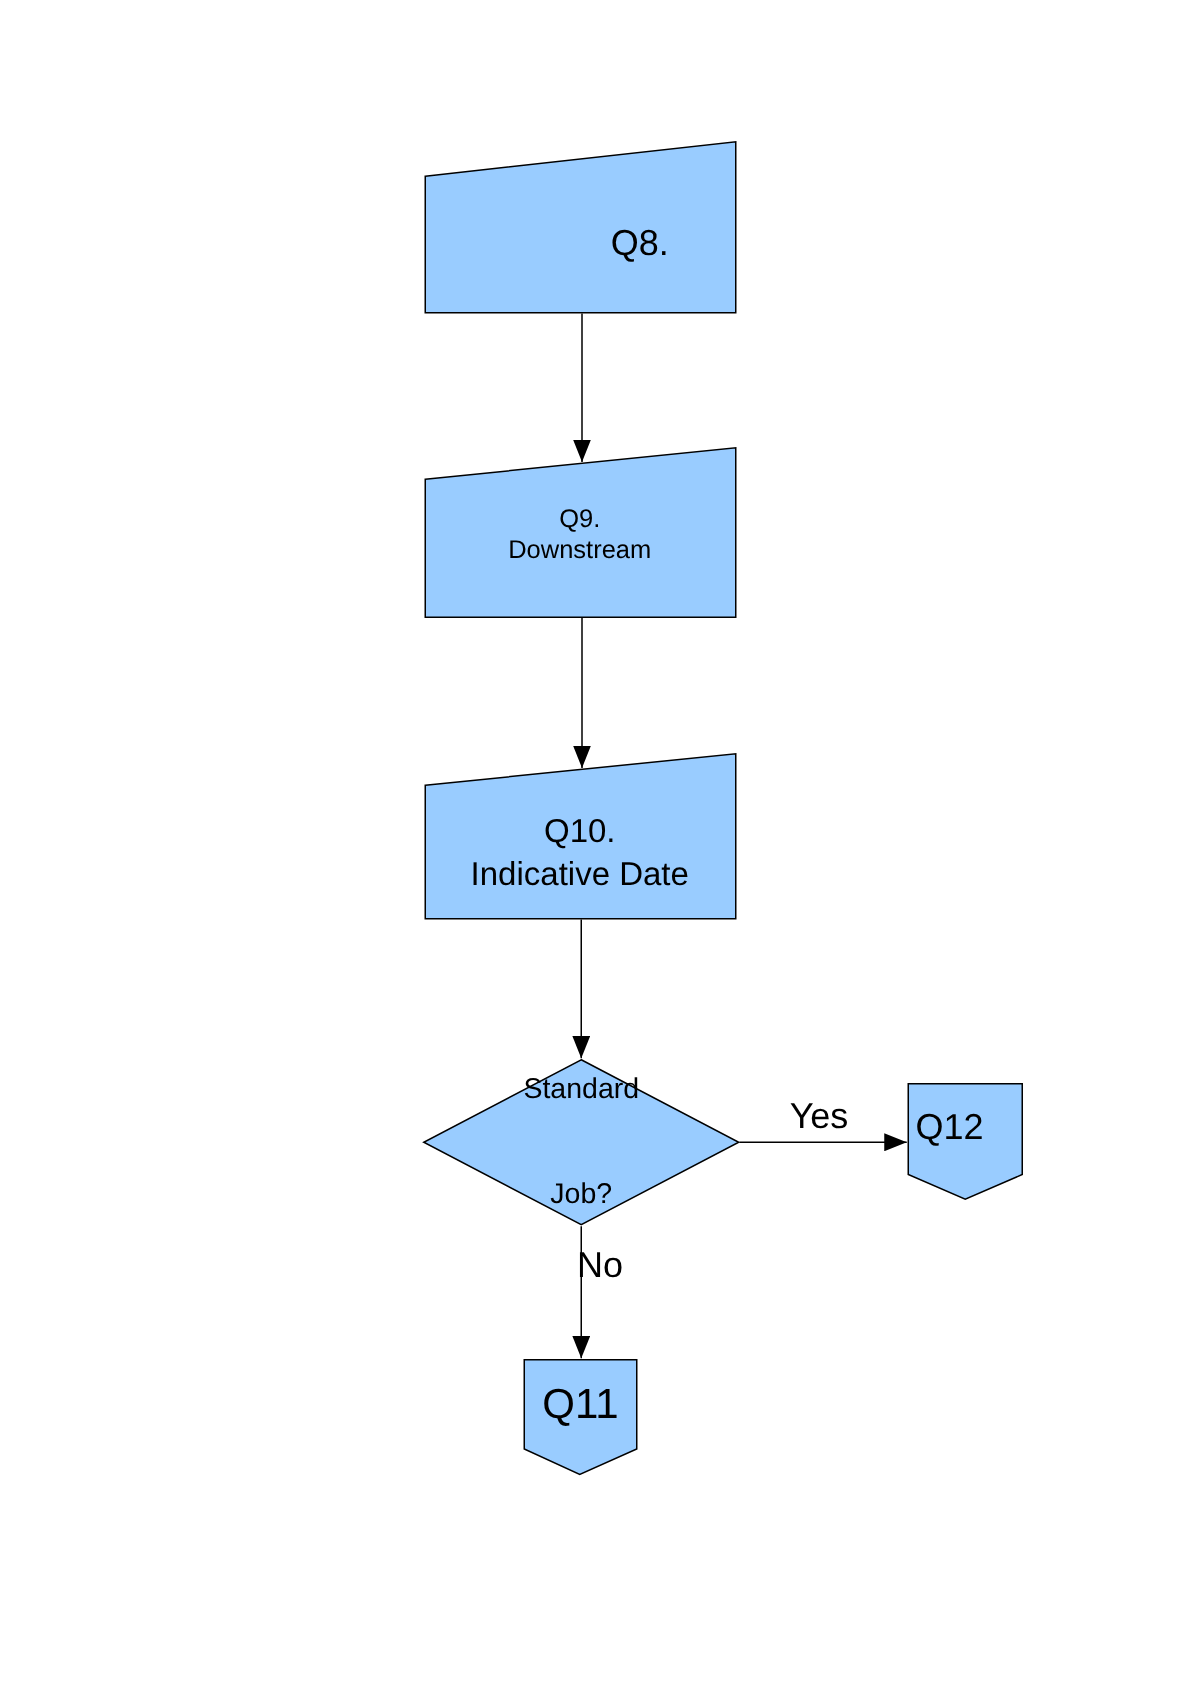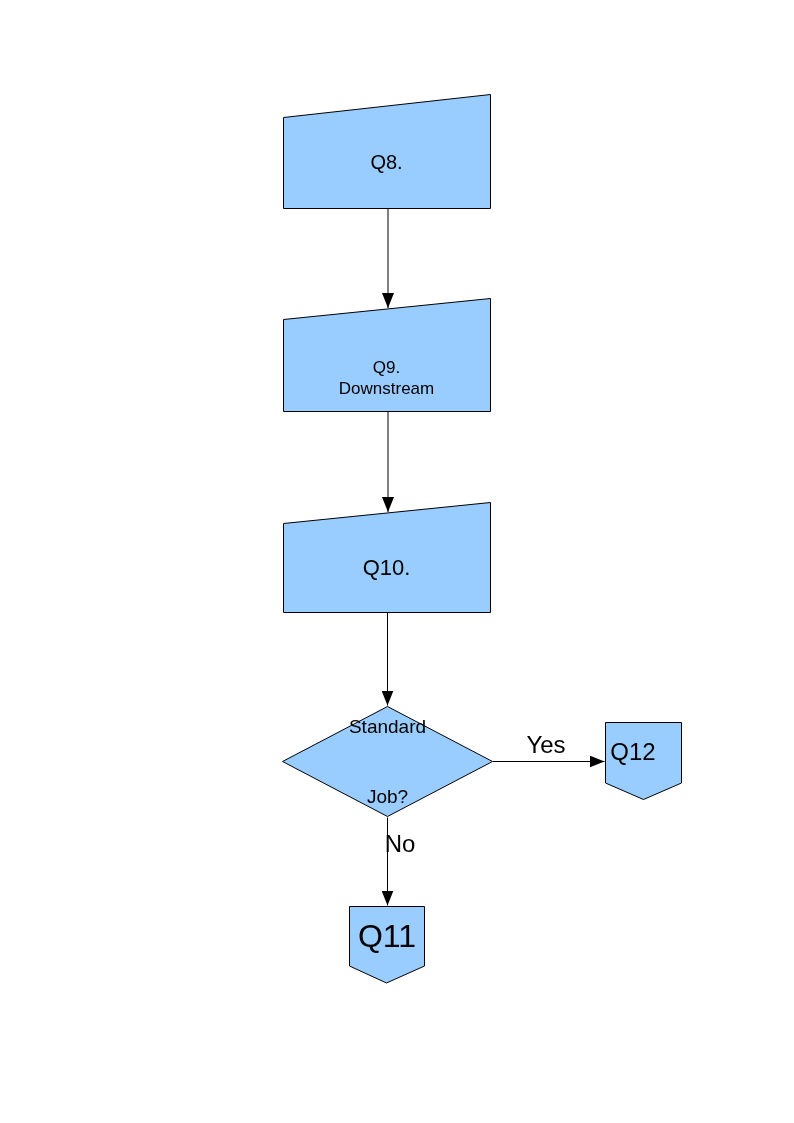--- a/index.html
+++ b/index.html
@@ -40,26 +40,26 @@
     display: flex;
     flex-direction: column;
     align-items: center;
     justify-content: center;
     text-align: center;
     color: var(--text-color, #000000);
     white-space: nowrap;
   }
   .label .line { display: block; }
 
-  .label-q8       { left: 283px; top: 117px; width: 207px; height: 91px;  font-size: 20px; line-height: 29px; }
-  .label-q9       { left: 283px; top: 332px; width: 207px; height: 92px;  font-size: 17px; line-height: 21px; }
+  .label-q8       { left: 283px; top: 117px; width: 207px; height: 91px;  font-size: 24px; line-height: 29px; padding-left: 40px; }
+  .label-q9       { left: 283px; top: 310px; width: 207px; height: 92px;  font-size: 17px; line-height: 21px; }
   .label-q10      { left: 283px; top: 523px; width: 207px; height: 89px;  font-size: 22px; line-height: 29px; }
   .label-decision { left: 282px; top: 706px; width: 211px; height: 111px; font-size: 19px; line-height: 23px; gap: 47px; }
   .label-q12      { left: 605px; top: 723px; width: 56px;  height: 58px;  font-size: 24px; line-height: 24px; }
-  .label-q11      { left: 349px; top: 906px; width: 76px;  height: 59px;  font-size: 32px; line-height: 24px; text-align: center; }
+  .label-q11      { left: 349px; top: 906px; width: 76px;  height: 59px;  font-size: 28px; line-height: 24px; text-align: center; }
   .label-yes      { left: 506px; top: 733px; width: 80px;  height: 24px;  font-size: 24px; line-height: 24px; }
   .label-no       { left: 382px; top: 832px; width: 36px;  height: 24px;  font-size: 24px; line-height: 24px; }
 </style>
 </head>
 <body>
 
 <div class="page">
 
   <svg class="diagram-svg" width="794" height="1123" viewBox="0 0 794 1123">
     <defs>
@@ -86,20 +86,21 @@
     <span class="line">Q8.</span>
   </div>
 
   <div class="label label-q9">
     <span class="line">Q9.</span>
     <span class="line">Downstream</span>
   </div>
 
   <div class="label label-q10">
     <span class="line">Q10.</span>
+    <span class="line">Indicative Date</span>
   </div>
 
   <div class="label label-decision">
     <span class="line">Standard</span>
     <span class="line">Job?</span>
   </div>
 
   <div class="label label-q12">
     <span class="line">Q12</span>
   </div>

